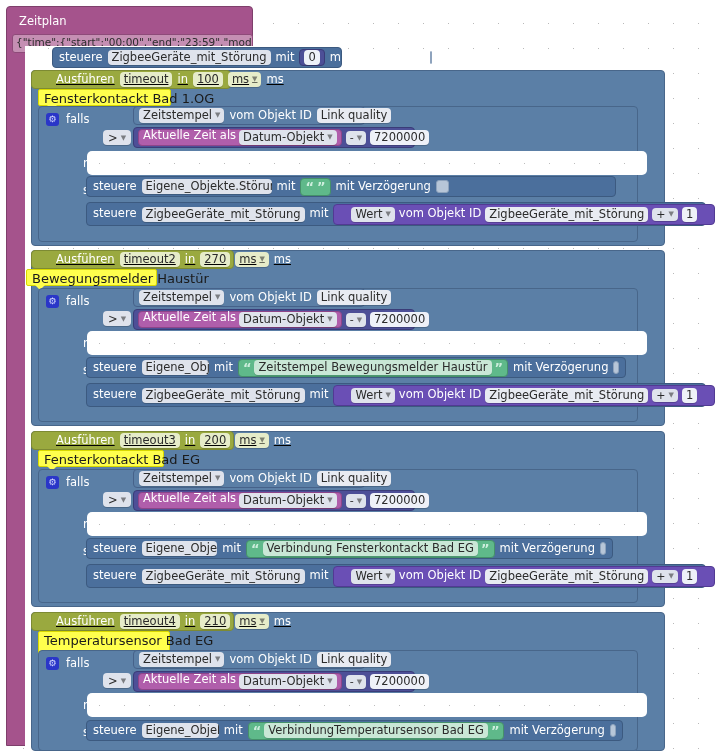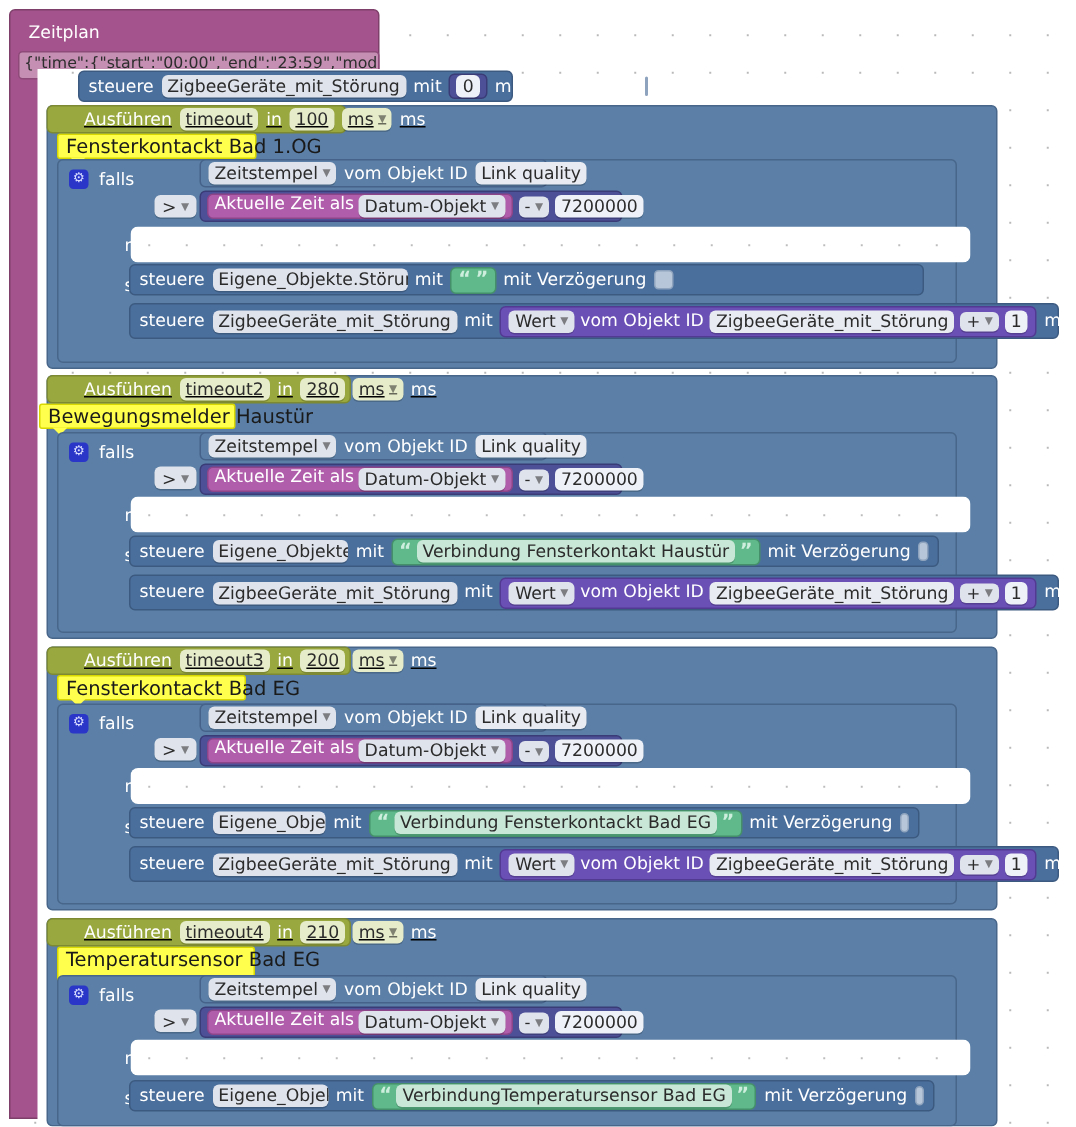--- a/index.html
+++ b/index.html
@@ -128,21 +128,21 @@
   }
   .quote{color:#cdeedd;font-size:13px;font-weight:bold;line-height:10px;}
   .textblk .fld{background:#c9e7d6;}
   .mathop{
     background:#dfe3ec;color:#2b2b2b;border-radius:4px;
     display:inline-flex;align-items:center;padding:0 4px;
     font-size:11px;box-shadow:0 1px 0 rgba(0,0,0,.18);
   }
   .purpleval{
     background:#6a4fb5;border:1px solid #523a93;border-radius:4px;
-    display:flex;align-items:center;gap:4px;padding:0 5px;
+    display:flex;align-items:center;gap:4px;padding:0 17px;
   }
 </style>
 </head>
 <body>
 
 <div id="workspace">
 
   <div class="blk" id="zeitplan">
     <div class="lbl" id="zeitplan-title">Zeitplan</div>
     <div id="zeitplan-json">{"time":{"start":"00:00","end":"23:59","mode":"h...</div>
@@ -246,21 +246,21 @@
     <span class="lbl">mit Verzögerung</span>
 
   </div>
 
   <div class="blk" style="left:31px;top:250px;width:634px;height:176px;background:#5b7fa6;border:1px solid #48668a;border-radius:4px;"></div>
 
   <div class="blk timeout" style="left:31px;top:250px;width:203px;height:19px;">
     <span class="lbl">Ausführen</span>
     <span class="fld">timeout2</span>
     <span class="lbl">in</span>
-    <span class="fld">280</span>
+    <span class="fld">270</span>
     <span class="fld">
         <span>ms</span>
         <span class="caret">▼</span>
       </span>
     <span class="lbl">ms</span>
   </div>
 
   <div class="blk note" style="left:26px;top:269px;width:131px;height:17px;">Bewegungsmelder Haustür</div>
 
   <div class="blk ifblk" style="left:38px;top:288px;width:600px;height:134px;">
@@ -299,21 +299,21 @@
       </span>
     <span class="fld num">7200000</span>
   </div>
 
   <div class="blk ctrl" style="left:86px;top:357px;width:540px;height:21px;">
     <span class="lbl">steuere</span>
     <span class="fld" style="max-width:122px;overflow:hidden;">Eigene_Objekte.Störung_Zigbee</span>
     <span class="lbl">mit</span>
     <span class="textblk" style="height:16px;">
       <span class="quote">“</span>
-      <span class="fld">Verbindung Fensterkontakt Haustür</span>
+      <span class="fld">Zeitstempel Bewegungsmelder Haustür</span>
       <span class="quote">”</span>
     </span>
     <span class="lbl">mit Verzögerung</span>
     <span class="toggle"></span>
   </div>
 
   <div class="blk ctrl" style="left:86px;top:383px;width:620px;height:24px;">
     <span class="lbl">steuere</span>
     <span class="fld">ZigbeeGeräte_mit_Störung</span>
     <span class="lbl">mit</span>

